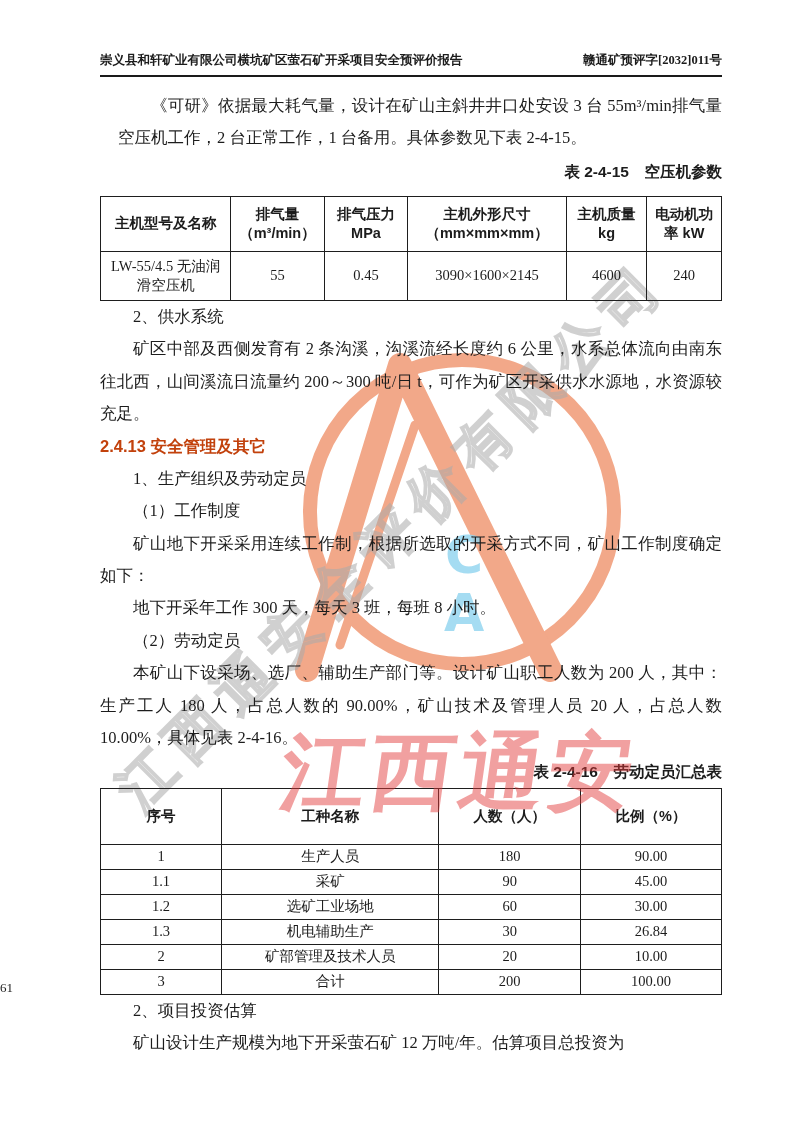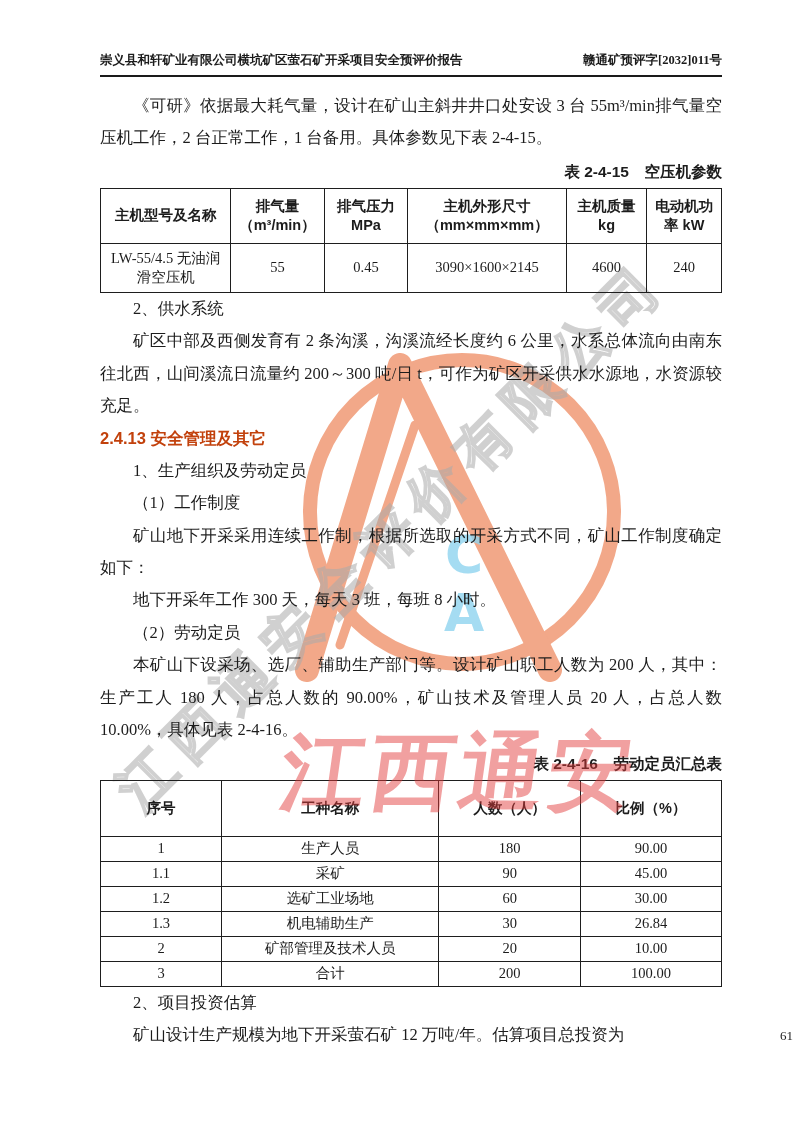--- a/index.html
+++ b/index.html
@@ -52,34 +52,34 @@
     font-family:"Liberation Sans", sans-serif; font-weight:bold;
     font-size:15.5px; text-align:right; line-height:24px;
   }
   table { width:100%; border-collapse:collapse; table-layout:fixed; }
   th, td { border:1.4px solid #1e1e1e; text-align:center; vertical-align:middle; }
   th {
     font-family:"Liberation Sans", sans-serif; font-weight:bold;
     font-size:14.5px; line-height:19px; padding:4px 2px;
   }
   td { font-size:14.5px; line-height:19px; padding:3px 4px; }
-  .t1 { margin-top:4px; }
+  .t1 { margin-top:12px; }
   .t1 td { height:49px; }
   .t1 th { height:55px; }
   .th-l2:empty { display:none; }
   .th-l2 { display:block; }
   .t2 { margin-top:4px; }
   .t2 th { height:29px; padding:18px;margin-top:28px; }
   .t2 td { height:25px; padding:2px; }
-  .mt1 { margin-top:13px; }
+  .mt1 { margin-top:13px;margin-left:18px; }
   .mt2 { margin-top:0; }
   .mt3 { margin-top:5px; }
   .page-number {
-    position:absolute; left:0; right:0; top:1028px; z-index:1;
-    text-align:right; font-size:13px; font-family:"Liberation Serif", serif;
+    position:absolute; left:0; right:0; top:980px; z-index:1;
+    text-align:left; font-size:13px; font-family:"Liberation Serif", serif;
   }
 </style>
 </head>
 <body>
 
 <div class="page">
 
   <div class="wm-back">
     <svg class="wm-logo" width="420" height="380" viewBox="0 0 420 380">
       <circle cx="222" cy="182" r="152" fill="none" stroke="#f2a483" stroke-width="14"></circle>

